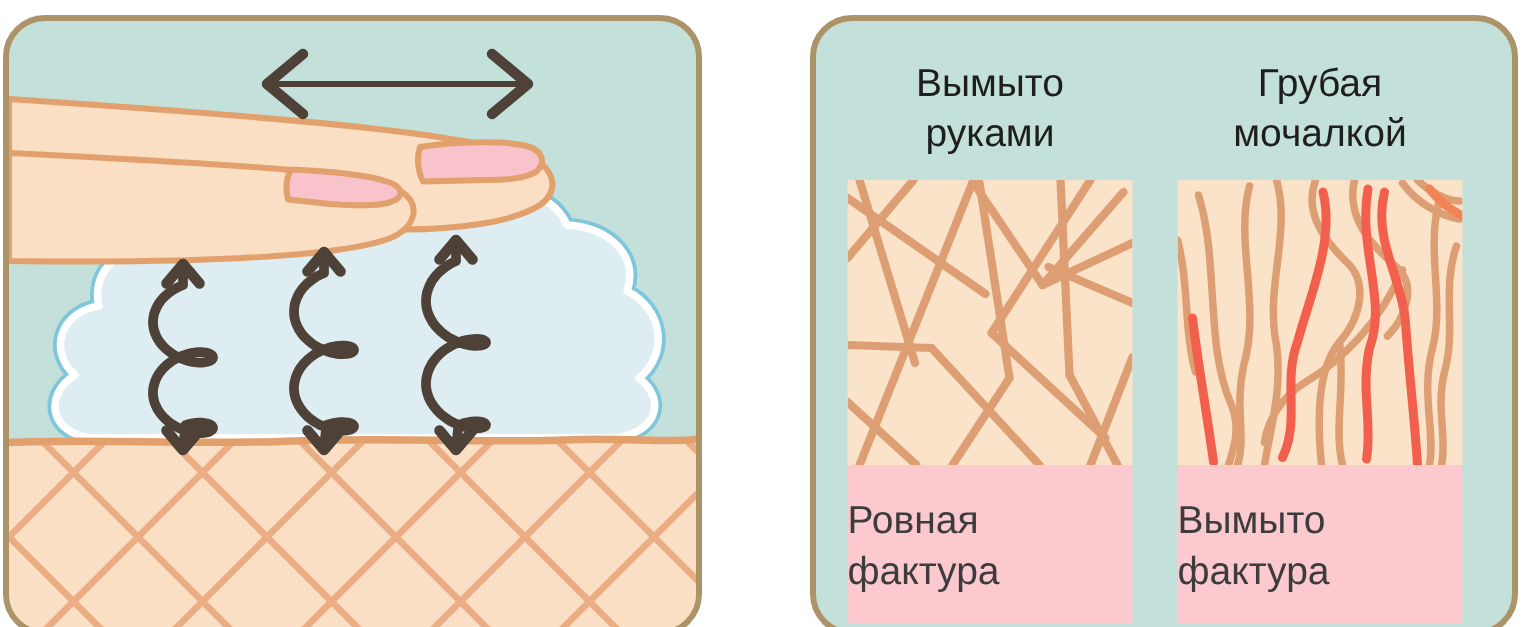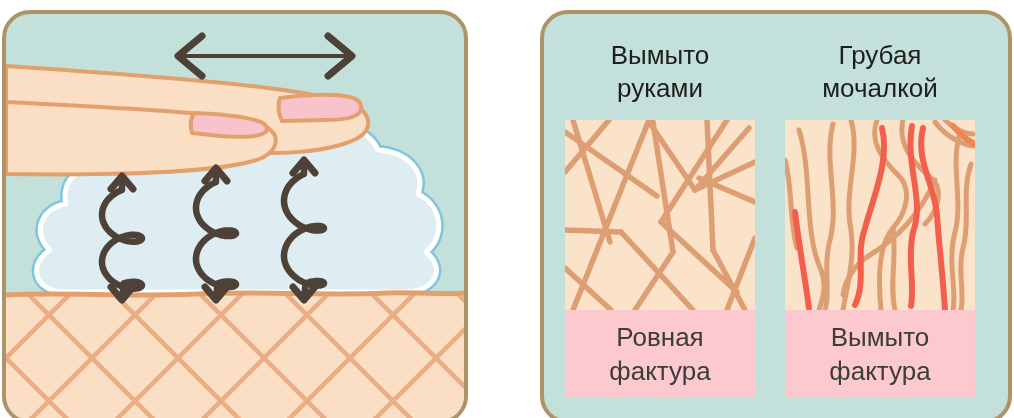--- a/index.html
+++ b/index.html
@@ -53,26 +53,25 @@
   .swatch {
     width: 190px;
     height: 190px;
     margin-top: 6px;
     background: var(--swatch-bg, #fbe3c9);
     overflow: hidden;
   }
   .swatch svg { display: block; width: 190px; height: 190px; }
   .caption {
     width: 190px;
-    height: 88px;
+    height: 106px;
     background: var(--caption-bg, #fbc9ce);
     display: flex;
     align-items: center;
     justify-content: center;
-    text-align: center;
     font-size: 26px;
     line-height: 34px;
     color: var(--caption-text, #3c3c3c);
   }
 </style>
 </head>
 <body>
 
 <div class="stage">
 

